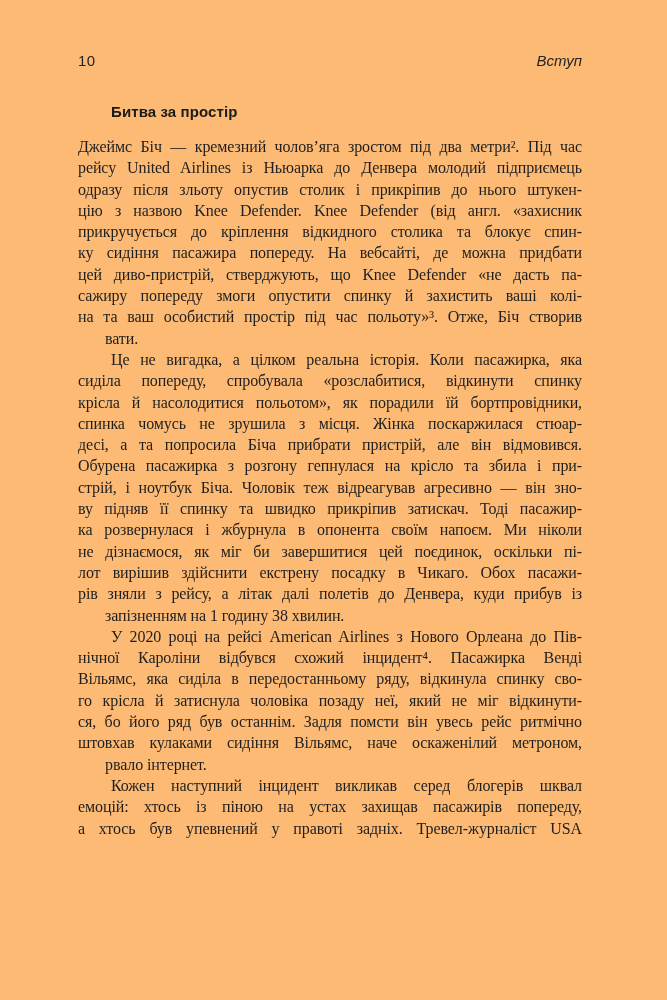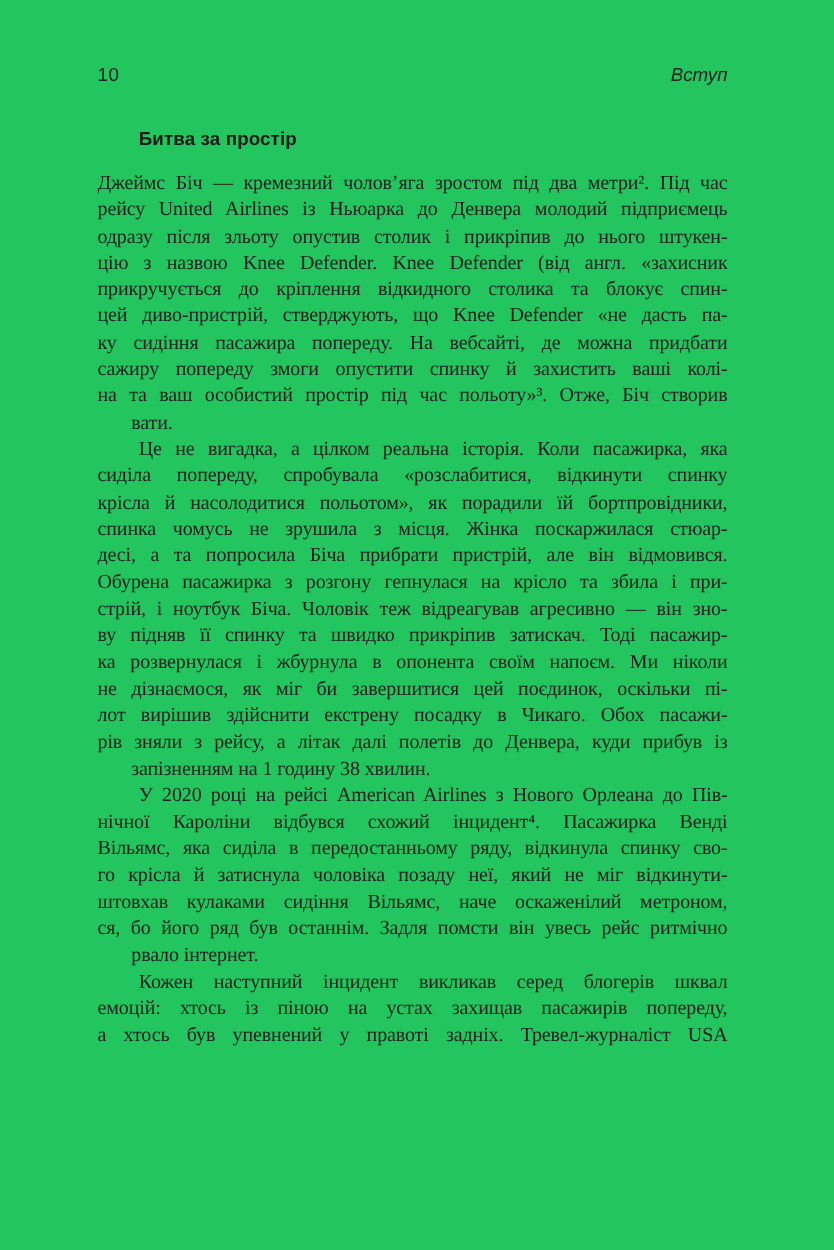--- a/index.html
+++ b/index.html
@@ -4,21 +4,21 @@
 <style>
   html, body {
     margin: 0;
     padding: 0;
     background: #ffffff;
   }
   .page {
     position: relative;
     width: 667px;
     height: 1000px;
-    background: #22c55e;
+    background: #fdba74;
     overflow: hidden;
   }
   .running-header {
     position: absolute;
     top: 52px;
     left: 78px;
     width: 504px;
     display: flex;
     justify-content: space-between;
     align-items: baseline;
@@ -83,42 +83,42 @@
   </div>
 
   <h1 class="section-heading">Битва за простір</h1>
 
   <div class="body-text" id="body-text">
       <div class="line">Джеймс Біч — кремезний чолов’яга зростом під два метри². Під час</div>
       <div class="line">рейсу United Airlines із Ньюарка до Денвера молодий підприємець</div>
       <div class="line">одразу після зльоту опустив столик і прикріпив до нього штукен-</div>
       <div class="line">цію з назвою Knee Defender. Knee Defender (від англ. «захисник</div>
       <div class="line">прикручується до кріплення відкидного столика та блокує спин-</div>
+      <div class="line">ку сидіння пасажира попереду. На вебсайті, де можна придбати</div>
       <div class="line">цей диво-пристрій, стверджують, що Knee Defender «не дасть па-</div>
-      <div class="line">ку сидіння пасажира попереду. На вебсайті, де можна придбати</div>
       <div class="line">сажиру попереду змоги опустити спинку й захистить ваші колі-</div>
       <div class="line">на та ваш особистий простір під час польоту»³. Отже, Біч створив</div>
       <div class="line final">вати.</div>
       <div class="line indent">Це не вигадка, а цілком реальна історія. Коли пасажирка, яка</div>
       <div class="line">сиділа попереду, спробувала «розслабитися, відкинути спинку</div>
       <div class="line">крісла й насолодитися польотом», як порадили їй бортпровідники,</div>
       <div class="line">спинка чомусь не зрушила з місця. Жінка поскаржилася стюар-</div>
       <div class="line">десі, а та попросила Біча прибрати пристрій, але він відмовився.</div>
       <div class="line">Обурена пасажирка з розгону гепнулася на крісло та збила і при-</div>
       <div class="line">стрій, і ноутбук Біча. Чоловік теж відреагував агресивно — він зно-</div>
       <div class="line">ву підняв її спинку та швидко прикріпив затискач. Тоді пасажир-</div>
       <div class="line">ка розвернулася і жбурнула в опонента своїм напоєм. Ми ніколи</div>
       <div class="line">не дізнаємося, як міг би завершитися цей поєдинок, оскільки пі-</div>
       <div class="line">лот вирішив здійснити екстрену посадку в Чикаго. Обох пасажи-</div>
       <div class="line">рів зняли з рейсу, а літак далі полетів до Денвера, куди прибув із</div>
       <div class="line final">запізненням на 1 годину 38 хвилин.</div>
       <div class="line indent">У 2020 році на рейсі American Airlines з Нового Орлеана до Пів-</div>
       <div class="line">нічної Кароліни відбувся схожий інцидент⁴. Пасажирка Венді</div>
       <div class="line">Вільямс, яка сиділа в передостанньому ряду, відкинула спинку сво-</div>
       <div class="line">го крісла й затиснула чоловіка позаду неї, який не міг відкинути-</div>
+      <div class="line">ся, бо його ряд був останнім. Задля помсти він увесь рейс ритмічно</div>
       <div class="line">штовхав кулаками сидіння Вільямс, наче оскаженілий метроном,</div>
-      <div class="line">ся, бо його ряд був останнім. Задля помсти він увесь рейс ритмічно</div>
       <div class="line final">рвало інтернет.</div>
       <div class="line indent">Кожен наступний інцидент викликав серед блогерів шквал</div>
       <div class="line">емоцій: хтось із піною на устах захищав пасажирів попереду,</div>
       <div class="line">а хтось був упевнений у правоті задніх. Тревел-журналіст USA</div>
     </div>
 </div>
 
 </body></html>

